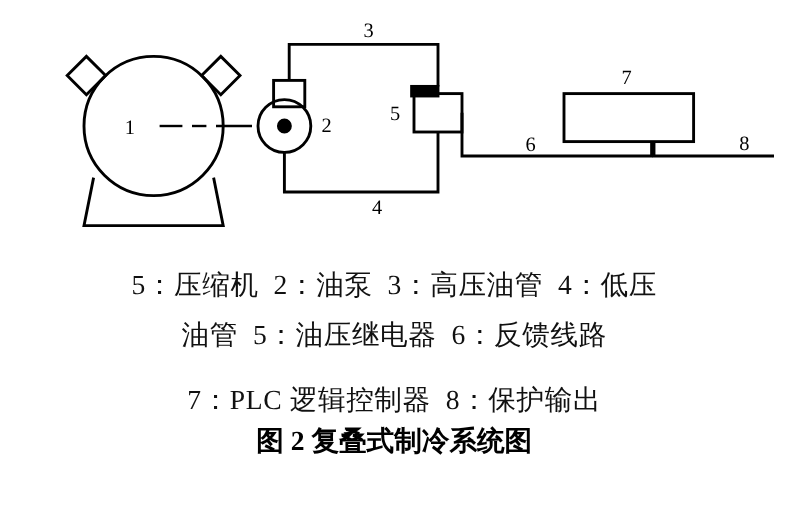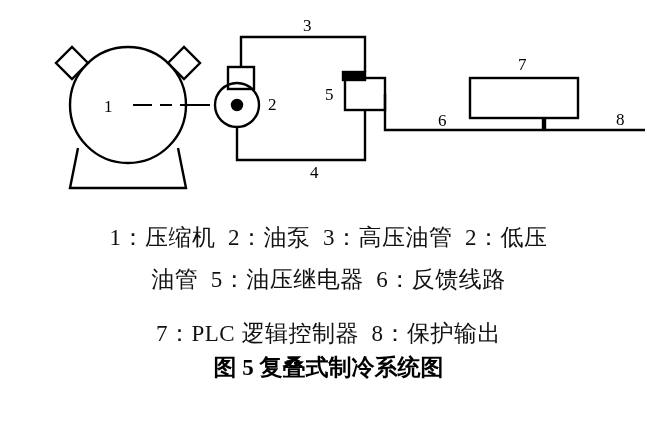--- a/index.html
+++ b/index.html
@@ -113,17 +113,17 @@
     <text class="svg-label" x="268" y="110">2</text>
     <text class="svg-label" x="303" y="31">3</text>
     <text class="svg-label" x="310" y="178">4</text>
     <text class="svg-label" x="325" y="100">5</text>
     <text class="svg-label" x="438" y="126">6</text>
     <text class="svg-label" x="518" y="70">7</text>
     <text class="svg-label" x="616" y="125">8</text>
   </svg>
 </div>
 
-<div class="legend legend-line1">1：压缩机  2：油泵  3：高压油管  2：低压</div>
+<div class="legend legend-line1">5：压缩机  2：油泵  3：高压油管  4：低压</div>
 <div class="legend legend-line2">油管  5：油压继电器  6：反馈线路</div>
 <div class="legend legend-line3">7：PLC 逻辑控制器  8：保护输出</div>
 
-<div class="caption">图 5 复叠式制冷系统图</div>
+<div class="caption">图 2 复叠式制冷系统图</div>
 
 </body></html>

